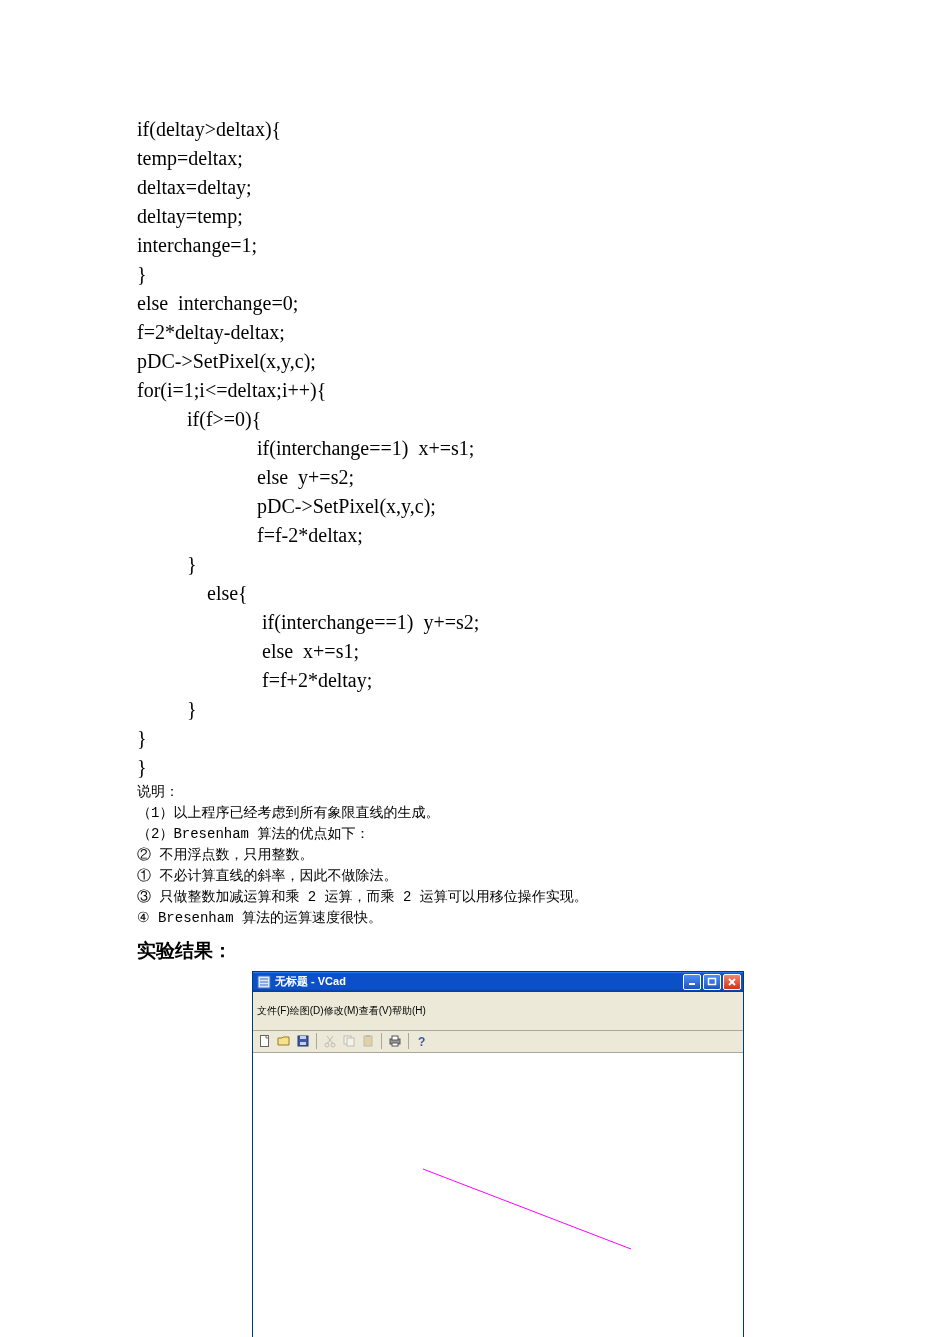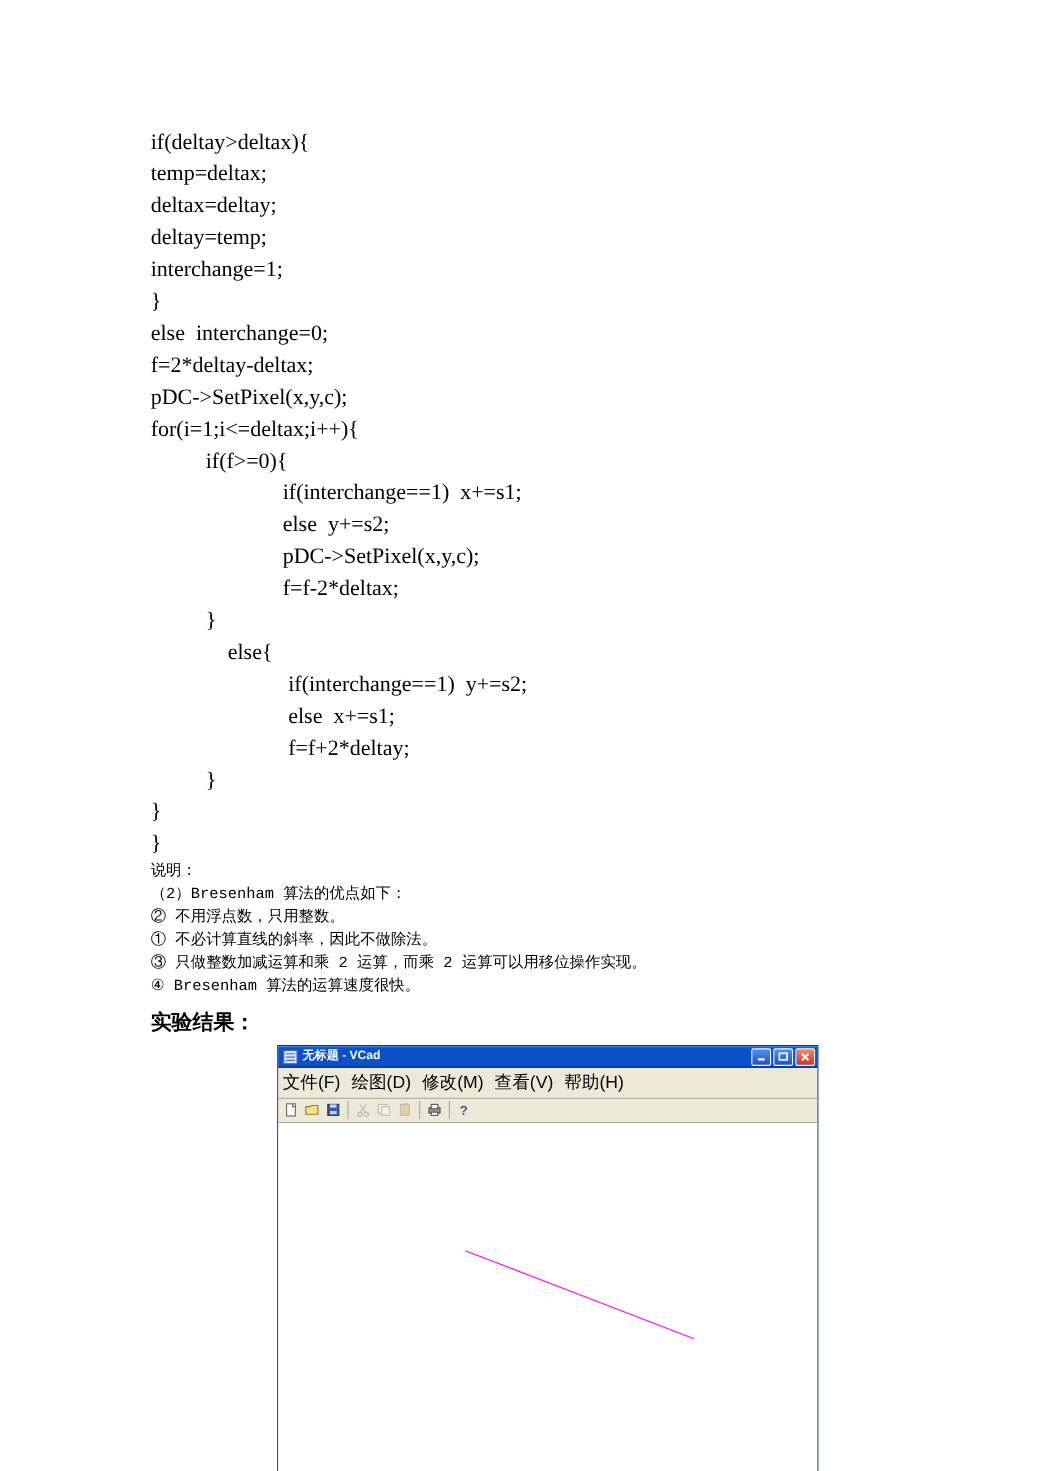--- a/index.html
+++ b/index.html
@@ -86,25 +86,24 @@
     box-sizing: border-box;
   }
   .winbtn.min, .winbtn.max {
     background: linear-gradient(to bottom, #4f8ef6, #1a56c4);
   }
   .winbtn.close {
     background: linear-gradient(to bottom, #f5866f, #cf3417);
   }
   .menubar {
     background: #ece9d8;
-    padding: 2px 4px;
+    padding: 12px 4px;
     border-bottom: 1px solid #aca899;
     display: flex;
-    gap: 10px;
-    font-size: 16px;
+    font-size: 10px;
     color: #000;
   }
   .toolbar {
     background: #ece9d8;
     padding: 2px 4px 3px 4px;
     border-bottom: 1px solid #aca899;
     display: flex;
     align-items: center;
     gap: 3px;
   }
@@ -190,20 +189,21 @@
 <span>              else{</span>
 <span>                         if(interchange==1)  y+=s2;</span>
 <span>                         else  x+=s1;</span>
 <span>                         f=f+2*deltay;</span>
 <span>          }</span>
 <span>}</span>
 <span>}</span></div>
 
     <div class="desc">
       <div>说明：</div>
+      <div>（1）以上程序已经考虑到所有象限直线的生成。</div>
       <div>（2）Bresenham 算法的优点如下：</div>
       <div>② 不用浮点数，只用整数。</div>
       <div>① 不必计算直线的斜率，因此不做除法。</div>
       <div>③ 只做整数加减运算和乘 2 运算，而乘 2 运算可以用移位操作实现。</div>
       <div>④ Bresenham 算法的运算速度很快。</div>
     </div>
 
     <div class="heading">实验结果：</div>
 
     <div class="screenshot-wrap">

